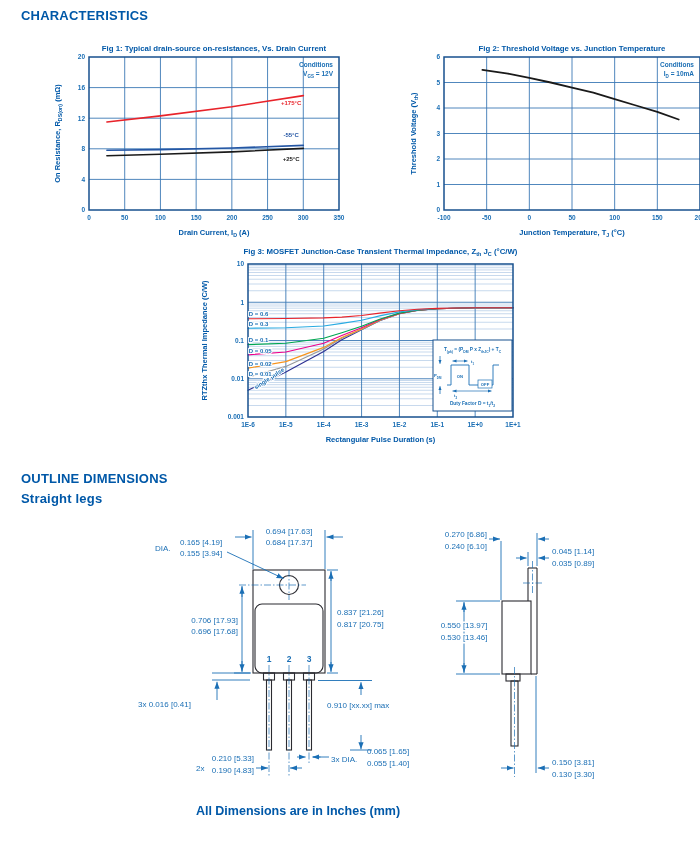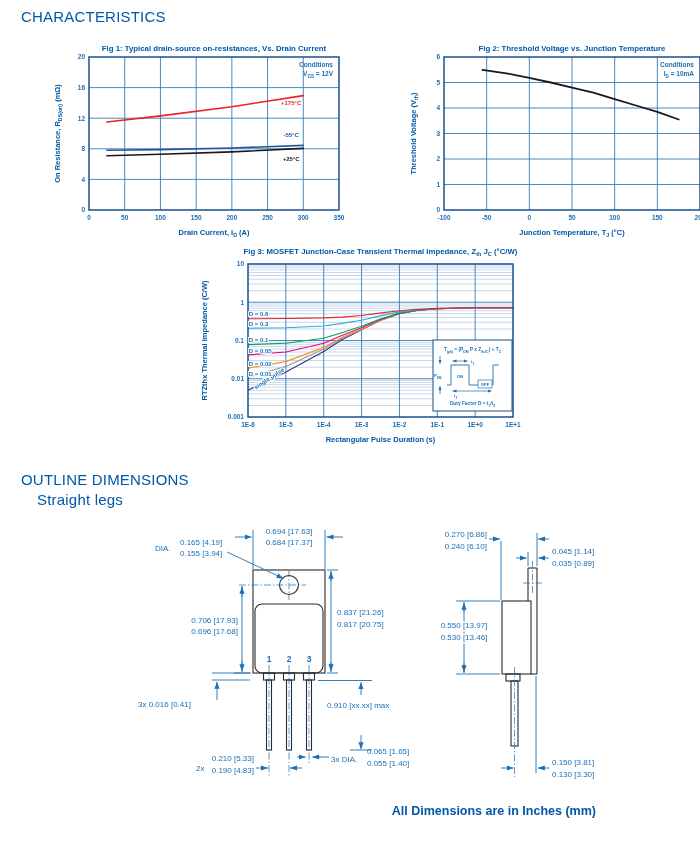--- a/index.html
+++ b/index.html
@@ -1,21 +1,21 @@
 <!DOCTYPE html>
 <html><head>
 <meta charset="utf-8">
 <style>
   *{margin:0;padding:0;box-sizing:border-box}
   html,body{overflow:hidden}
   body{width:700px;height:845px;position:relative;background:#fff;font-family:"Liberation Sans",sans-serif}
-  .heading{position:absolute;color:#0058a8;font-weight:normal;font-size:15px;letter-spacing:.2px}
+  .heading{position:absolute;color:#0058a8;font-weight:bold;font-size:13px;letter-spacing:.2px}
   .chart{position:absolute}
   #outline-svg{position:absolute;left:0;top:515px}
-  .footer{position:absolute;top:804px;left:0;width:596px;text-align:right;color:#0058a8;font-weight:bold;font-size:12.5px}
+  .footer{position:absolute;top:804px;left:0;width:596px;text-align:center;color:#0058a8;font-weight:bold;font-size:12.5px}
   svg text{font-family:"Liberation Sans",sans-serif}
   .dim{fill:#1b6fb5;font-size:8px}
   .dimb{fill:#1b6fb5;font-size:8.5px;font-weight:bold}
   .halo{paint-order:stroke;stroke:#fff;stroke-width:3px}
   .pkg{stroke:#2b2b31;stroke-width:1.1;fill:none}
   .dl{stroke:#1b6fb5;stroke-width:.9;fill:none}
   .cl{stroke:#1b6fb5;stroke-width:.7;fill:none;stroke-dasharray:7 2 1.5 2}
 </style>
 </head>
 <body>
@@ -185,21 +185,21 @@
         <line x1="279" y1="146" x2="259.5" y2="146" stroke="#1b6fb5" stroke-width="0.7" marker-end="url(#ah2)"></line>
         <line x1="279" y1="146" x2="298.5" y2="146" stroke="#1b6fb5" stroke-width="0.7" marker-end="url(#ah2)"></line>
         <text x="261" y="152" fill="#1b6fb5" font-size="4.2" font-weight="bold"><tspan>t</tspan><tspan font-size="70%" dy="1.5">2</tspan></text>
         <rect x="285" y="135" width="14" height="8" fill="#fff" stroke="#1b6fb5" stroke-width="0.7"></rect>
         <text x="292" y="141" text-anchor="middle" fill="#1b6fb5" font-size="4.2" font-weight="bold"><tspan>OFF</tspan></text>
         <text x="279.5" y="160" text-anchor="middle" fill="#1b6fb5" font-size="4.8" font-weight="bold"><tspan>Duty Factor D = t</tspan><tspan font-size="70%" dy="1.5">1</tspan><tspan dy="-1.5">/t</tspan><tspan font-size="70%" dy="1.5">2</tspan></text>
       </g>
     </svg></div>
 
 <div class="heading" style="left:21px;top:471px">OUTLINE DIMENSIONS</div>
-<div class="heading" style="left:37px;top:491px">Straight legs</div>
+<div class="heading" style="left:21px;top:491px">Straight legs</div>
 
 <svg id="outline-svg" width="700" height="300" viewBox="0 0 700 300">
   <defs>
     <marker id="ah" markerUnits="userSpaceOnUse" markerWidth="8" markerHeight="6" refX="7" refY="2.6" orient="auto">
       <path d="M0,0 L7,2.6 L0,5.2 z" fill="#1b6fb5"></path>
     </marker>
   </defs>
 
   <g>
 

